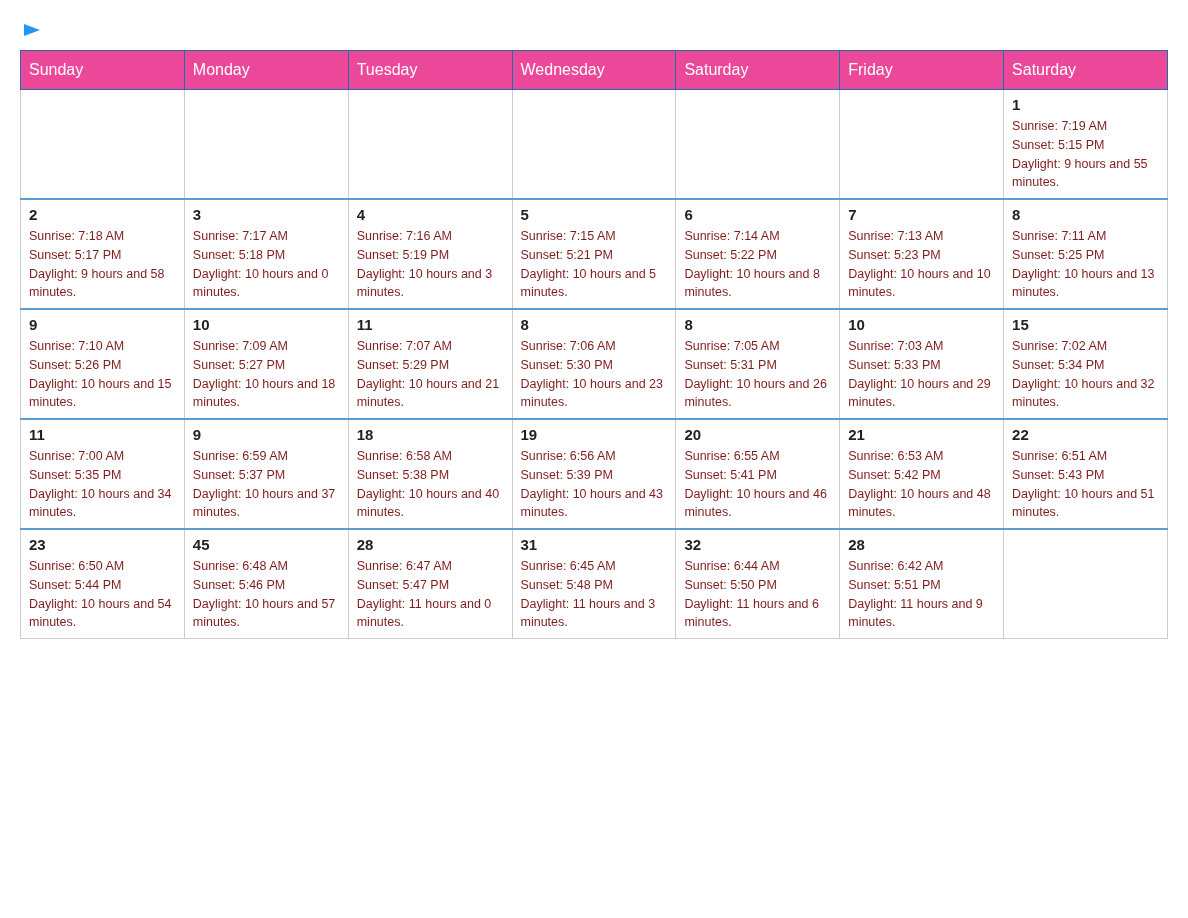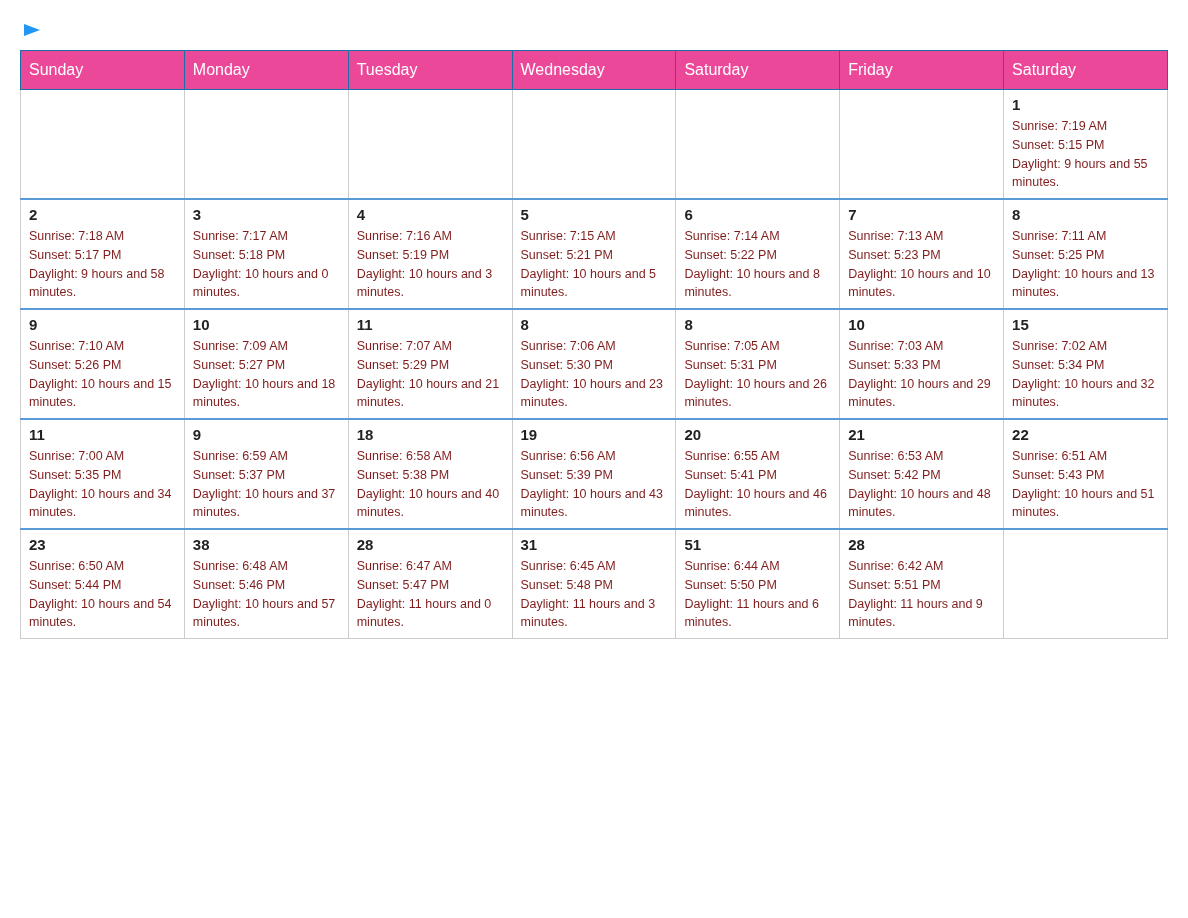--- a/index.html
+++ b/index.html
@@ -209,33 +209,33 @@
           <span class="day-number">22</span>
           <div class="day-info">Sunrise: 6:51 AM<br>Sunset: 5:43 PM<br>Daylight: 10 hours and 51 minutes.</div>
         </td>
       </tr>
       <tr class="row-separator">
         <td>
           <span class="day-number">23</span>
           <div class="day-info">Sunrise: 6:50 AM<br>Sunset: 5:44 PM<br>Daylight: 10 hours and 54 minutes.</div>
         </td>
         <td>
-          <span class="day-number">38</span>
+          <span class="day-number">45</span>
           <div class="day-info">Sunrise: 6:48 AM<br>Sunset: 5:46 PM<br>Daylight: 10 hours and 57 minutes.</div>
         </td>
         <td>
           <span class="day-number">28</span>
           <div class="day-info">Sunrise: 6:47 AM<br>Sunset: 5:47 PM<br>Daylight: 11 hours and 0 minutes.</div>
         </td>
         <td>
           <span class="day-number">31</span>
           <div class="day-info">Sunrise: 6:45 AM<br>Sunset: 5:48 PM<br>Daylight: 11 hours and 3 minutes.</div>
         </td>
         <td>
-          <span class="day-number">51</span>
+          <span class="day-number">32</span>
           <div class="day-info">Sunrise: 6:44 AM<br>Sunset: 5:50 PM<br>Daylight: 11 hours and 6 minutes.</div>
         </td>
         <td>
           <span class="day-number">28</span>
           <div class="day-info">Sunrise: 6:42 AM<br>Sunset: 5:51 PM<br>Daylight: 11 hours and 9 minutes.</div>
         </td>
         <td class="empty-cell"></td>
       </tr>
     </tbody>
 </table>

